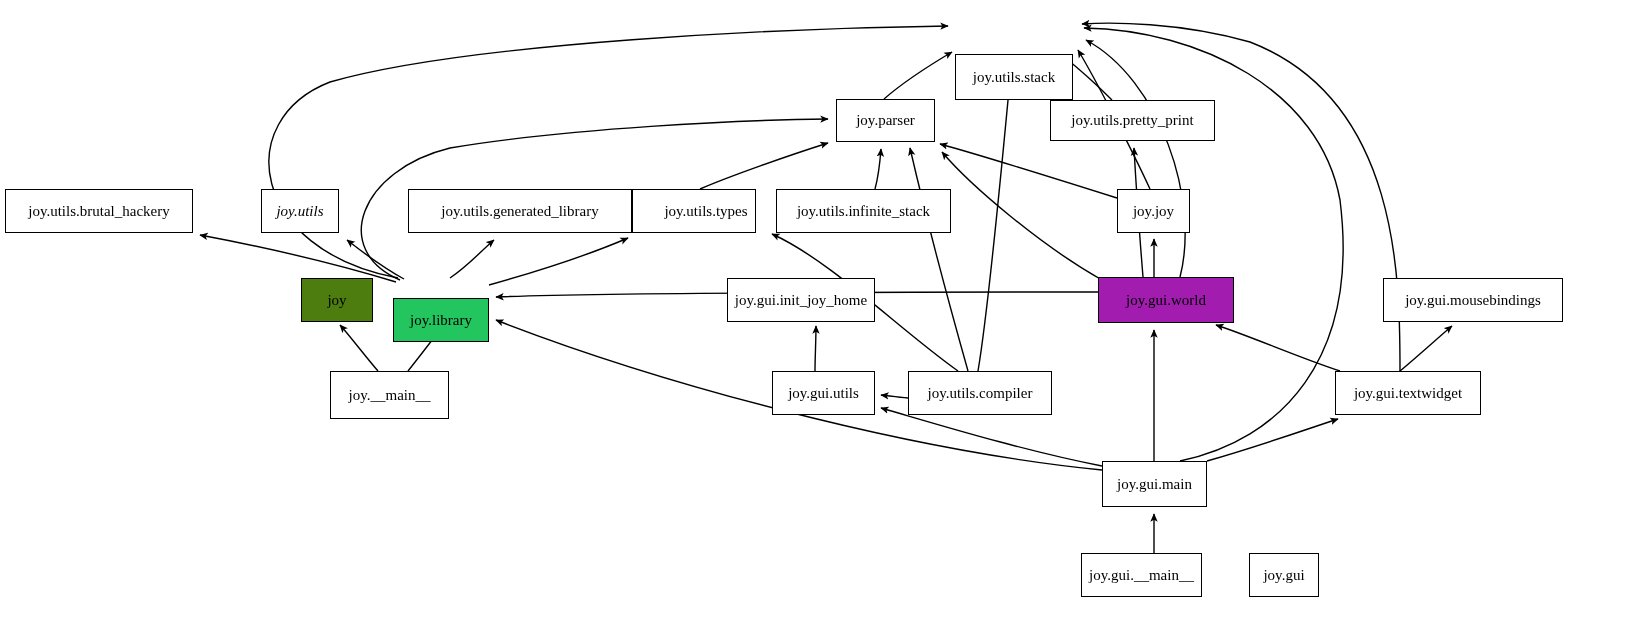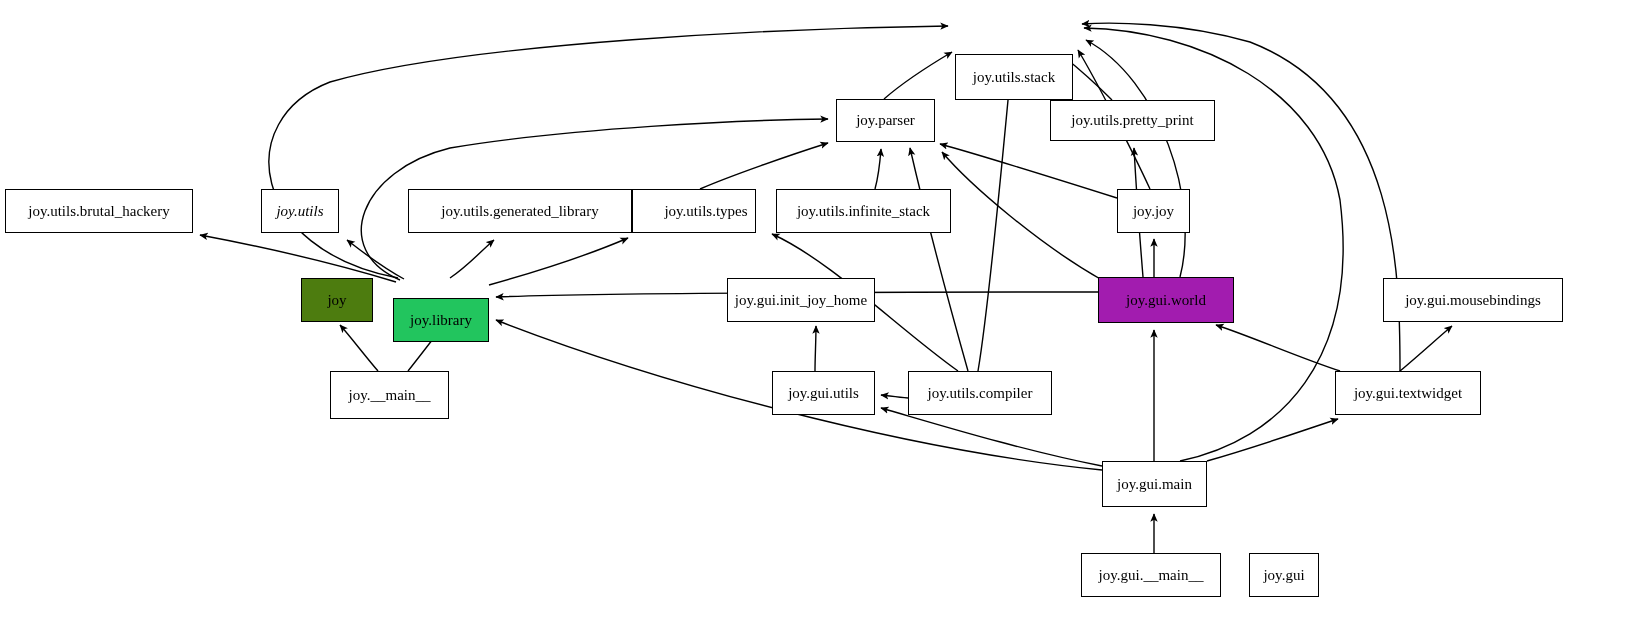--- a/index.html
+++ b/index.html
@@ -174,20 +174,20 @@
       </div>
       <div class="gnode" style="left: 908px; top: 371px; width: 144px; height: 44px; border-color: rgb(0, 0, 0); background: rgb(255, 255, 255);">
         <span class="gnode-label">joy.utils.compiler</span>
       </div>
       <div class="gnode" style="left: 1335px; top: 371px; width: 146px; height: 44px; border-color: rgb(0, 0, 0); background: rgb(255, 255, 255);">
         <span class="gnode-label">joy.gui.textwidget</span>
       </div>
       <div class="gnode" style="left: 1102px; top: 461px; width: 105px; height: 46px; border-color: rgb(0, 0, 0); background: rgb(255, 255, 255);">
         <span class="gnode-label">joy.gui.main</span>
       </div>
-      <div class="gnode" style="left: 1081px; top: 553px; width: 140px; height: 44px; border-color: rgb(0, 0, 0); background: rgb(255, 255, 255);">
+      <div class="gnode" style="left: 1081px; top: 553px; width: 121px; height: 44px; border-color: rgb(0, 0, 0); background: rgb(255, 255, 255);">
         <span class="gnode-label">joy.gui.__main__</span>
       </div>
       <div class="gnode" style="left: 1249px; top: 553px; width: 70px; height: 44px; border-color: rgb(0, 0, 0); background: rgb(255, 255, 255);">
         <span class="gnode-label">joy.gui</span>
       </div>
     </div>
 </div>
 
 </body></html>

